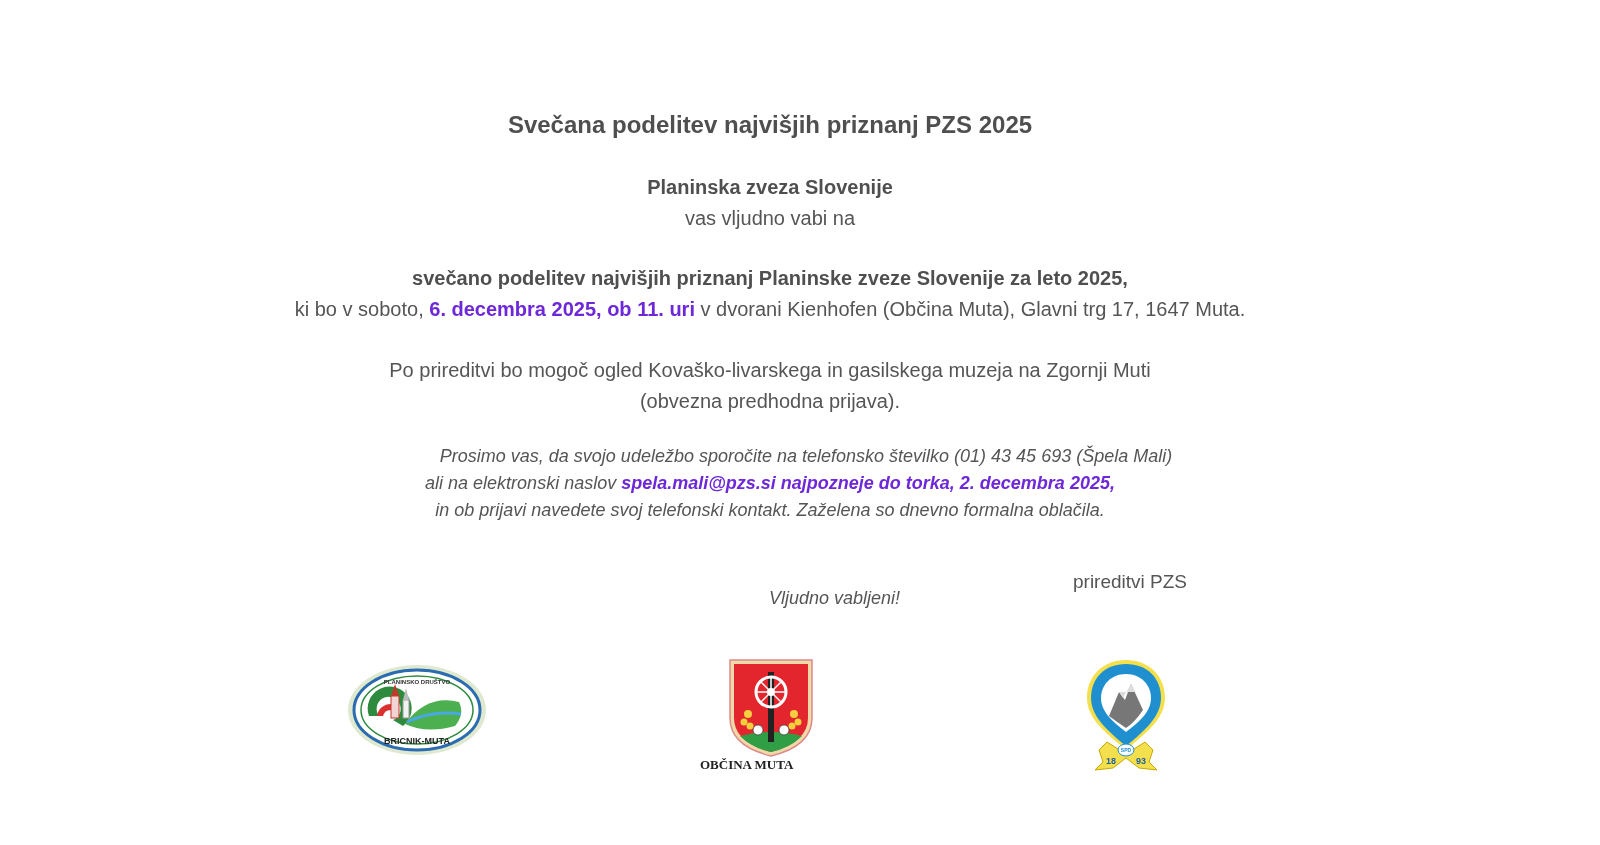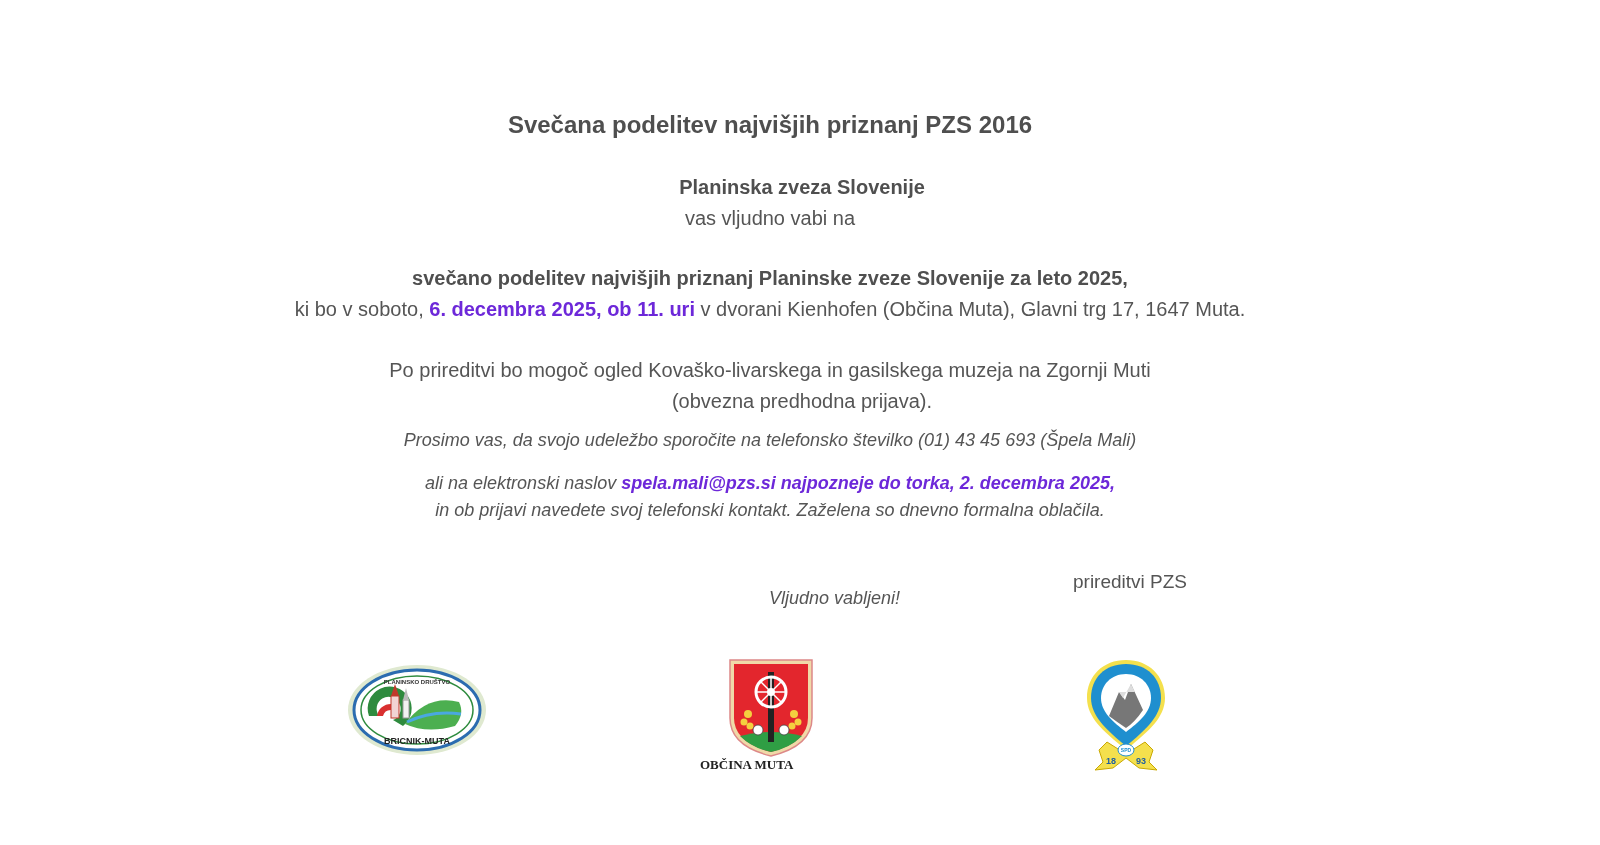--- a/index.html
+++ b/index.html
@@ -1,43 +1,43 @@
 <!DOCTYPE html>
 <html><head>
 <meta charset="utf-8">
 <style>
   html, body { margin:0; padding:0; background:#ffffff; }
   body { width:1600px; height:845px; position:relative; overflow:hidden;
          font-family:"Liberation Sans", "DejaVu Sans", sans-serif; color:#555555; }
   .line { position:absolute; left:0; width:1540px; text-align:center; white-space:nowrap; }
   .title { top:111px; font-size:24px; font-weight:bold; color:#4f4f4f; }
-  .org { top:176px; font-size:20px; font-weight:bold; color:#4f4f4f;padding-left:32px; }
+  .org { top:176px; font-size:20px; font-weight:bold; color:#4f4f4f; }
   .invites { top:207px; font-size:20px; }
   .event { top:267px; font-size:20px; font-weight:bold; color:#4f4f4f; }
   .when { top:298px; font-size:20px; }
   .b { font-weight:bold; color:#6d28d9; }
   .after1 { top:359px; font-size:20px; }
-  .after2 { top:390px; font-size:20px;padding-left:32px; }
+  .after2 { top:390px; font-size:20px; }
   .rsvp { font-size:18px; font-style:italic; }
-  .rsvp1 { top:430px; }
+  .rsvp1 { top:446px;margin-left:36px; }
   .rsvp2 { top:473px; }
   .rsvp3 { top:500px; }
   .welcome { position:absolute; top:588px; left:640px; width:260px; text-align:right; font-size:18px; font-style:italic; }
   .sign { position:absolute; top:567px; left:1030px; width:200px; text-align:center; font-size:19px; line-height:30px; }
   .logo { position:absolute; }
   .logo-pd { left:347px; top:664px; width:140px; height:92px; }
   .logo-muta { left:728px; top:658px; width:86px; height:100px; }
   .logo-muta-label { position:absolute; left:700px; top:757px; width:140px; text-align:left;
                      font-family:"Liberation Serif", serif; font-size:13px; font-weight:bold; color:#222; }
   .logo-pzs { left:1085px; top:658px; width:82px; height:116px; }
 </style>
 </head>
 <body>
 
-<div class="line title">Svečana podelitev najvišjih priznanj PZS 2016</div>
+<div class="line title">Svečana podelitev najvišjih priznanj PZS 2025</div>
 <div class="line org">Planinska zveza Slovenije</div>
 <div class="line invites">vas vljudno vabi na</div>
 <div class="line event">svečano podelitev najvišjih priznanj Planinske zveze Slovenije za leto 2025,</div>
 <div class="line when"><span>ki bo v soboto, </span><span class="b">6. decembra 2025, ob 11. uri</span><span> v dvorani Kienhofen (Občina Muta), Glavni trg 17, 1647 Muta.</span></div>
 <div class="line after1">Po prireditvi bo mogoč ogled Kovaško-livarskega in gasilskega muzeja na Zgornji Muti</div>
 <div class="line after2">(obvezna predhodna prijava).</div>
 <div class="line rsvp rsvp1">Prosimo vas, da svojo udeležbo sporočite na telefonsko številko (01) 43 45 693 (Špela Mali)</div>
 <div class="line rsvp rsvp2"><span>ali na elektronski naslov </span><span class="b">spela.mali@pzs.si</span><span class="b"> najpozneje do torka, 2. decembra 2025,</span></div>
 <div class="line rsvp rsvp3">in ob prijavi navedete svoj telefonski kontakt. Zaželena so dnevno formalna oblačila.</div>
 

